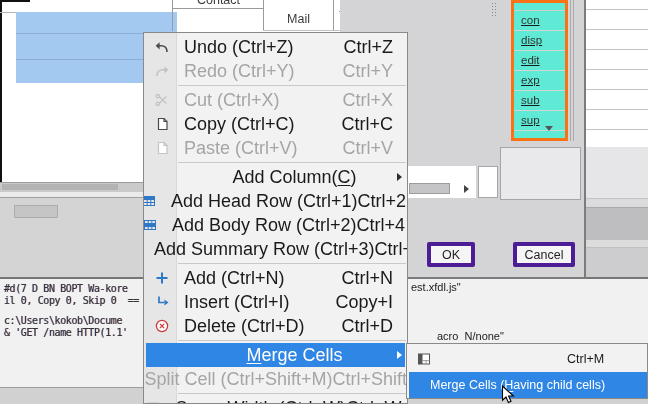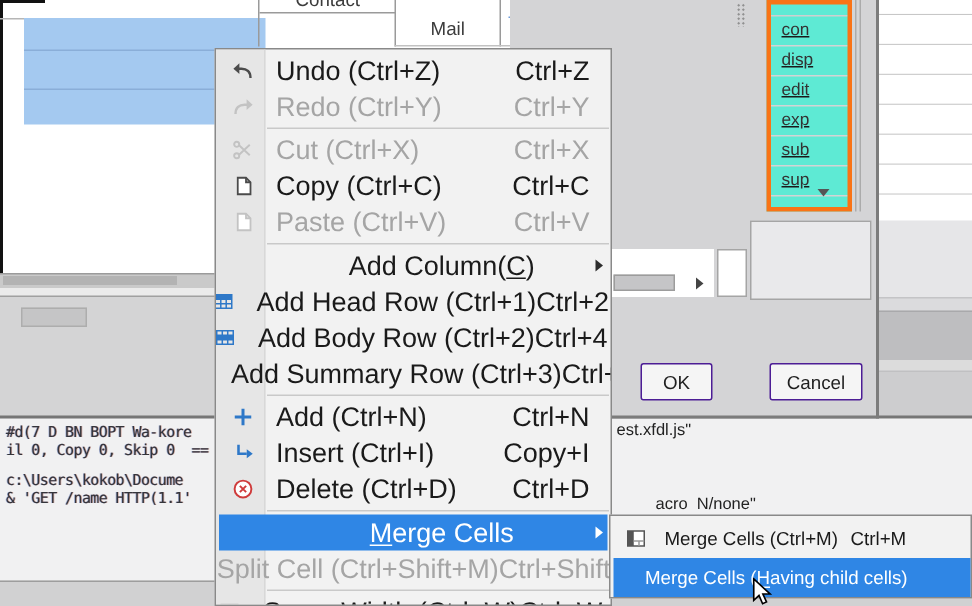--- a/index.html
+++ b/index.html
@@ -24,21 +24,21 @@
     text-shadow:.5px 0 0 rgba(160,60,40,.4),-.5px 0 0 rgba(40,70,160,.4);
   }
   
   #dialog{background:#d4d4d6;border-right:2px solid #7c7c7c;border-bottom:2px solid #7c7c7c;}
   #grip{background-image:radial-gradient(#8a8a8a 34%,transparent 36%);background-size:3px 3px;}
   #listbox{background:#5eead4;border:3px solid #f97316;overflow:hidden;text-decoration:underline;}
   .lb-spacer{height:8px;border-bottom:1px solid #cfcfcf;}
   .lb-item{height:20px;line-height:19px;border-bottom:1px solid #d4d4d4;
            padding-left:7px;font-size:11.5px;color:#333;white-space:nowrap;overflow:hidden;}
   .caret-down{width:0;height:0;border-left:4px solid transparent;border-right:4px solid transparent;border-top:5px solid #555;}
-  .btn{background:#f5f5f5;border:1px solid #4c1d95;border-radius:2px;
+  .btn{background:#f5f5f5;border:4px solid #4c1d95;border-radius:2px;
        font-size:12.5px;color:#1f1f1f;display:flex;align-items:center;justify-content:center;
        font-family:inherit;}
   .panel-box{background:#e9e9eb;border:1px solid #a5a5a5;}
   .white-box{background:#fff;border:1px solid #a5a5a5;}
   .scroll-thumb{background:#c5c5c7;border:1px solid #9c9c9c;}
   .arrow-right{width:0;height:0;border-top:4px solid transparent;border-bottom:4px solid transparent;border-left:5px solid #444;}
   
   #context-menu{
     background:#f2f2f2;border:1px solid #898989;padding-top:2px;overflow:hidden;
   }
@@ -305,21 +305,20 @@
 
   <div id="submenu" class="abs" style="left:406px;top:343px;width:242px;height:56px;z-index:4;">
       <div class="sm-item enabled">
         <span class="mi-icon">
           <svg width="16" height="16" viewBox="0 0 16 16">
             <rect x="2.5" y="3" width="11" height="10" fill="#fff" stroke="#555" stroke-width="1"></rect>
             <rect x="2.5" y="3" width="4" height="10" fill="#555"></rect>
             <path d="M6.5 9.6 h7 M10 9.6 v3.4" stroke="#999" stroke-width="1" fill="none"></path>
           </svg>
         </span>
-        <span class="sm-label">Merge Cells (Ctrl+M)</span>
         <span class="sm-shortcut">Ctrl+M</span>
       </div>
       <div class="sm-item highlighted">
         <span class="sm-label">Merge Cells (<u>H</u>aving child cells)</span>
       </div>
     </div>
 
   <div class="abs" style="left:501px;top:385px;z-index:5;">
     <svg width="15" height="20" viewBox="0 0 15 20">
       <path d="M1.5 1 L1.5 15.2 L5 12 L7.4 17.5 L10 16.3 L7.6 11 L12.4 11 Z" fill="#fff" stroke="#000" stroke-width="1.1"></path>

